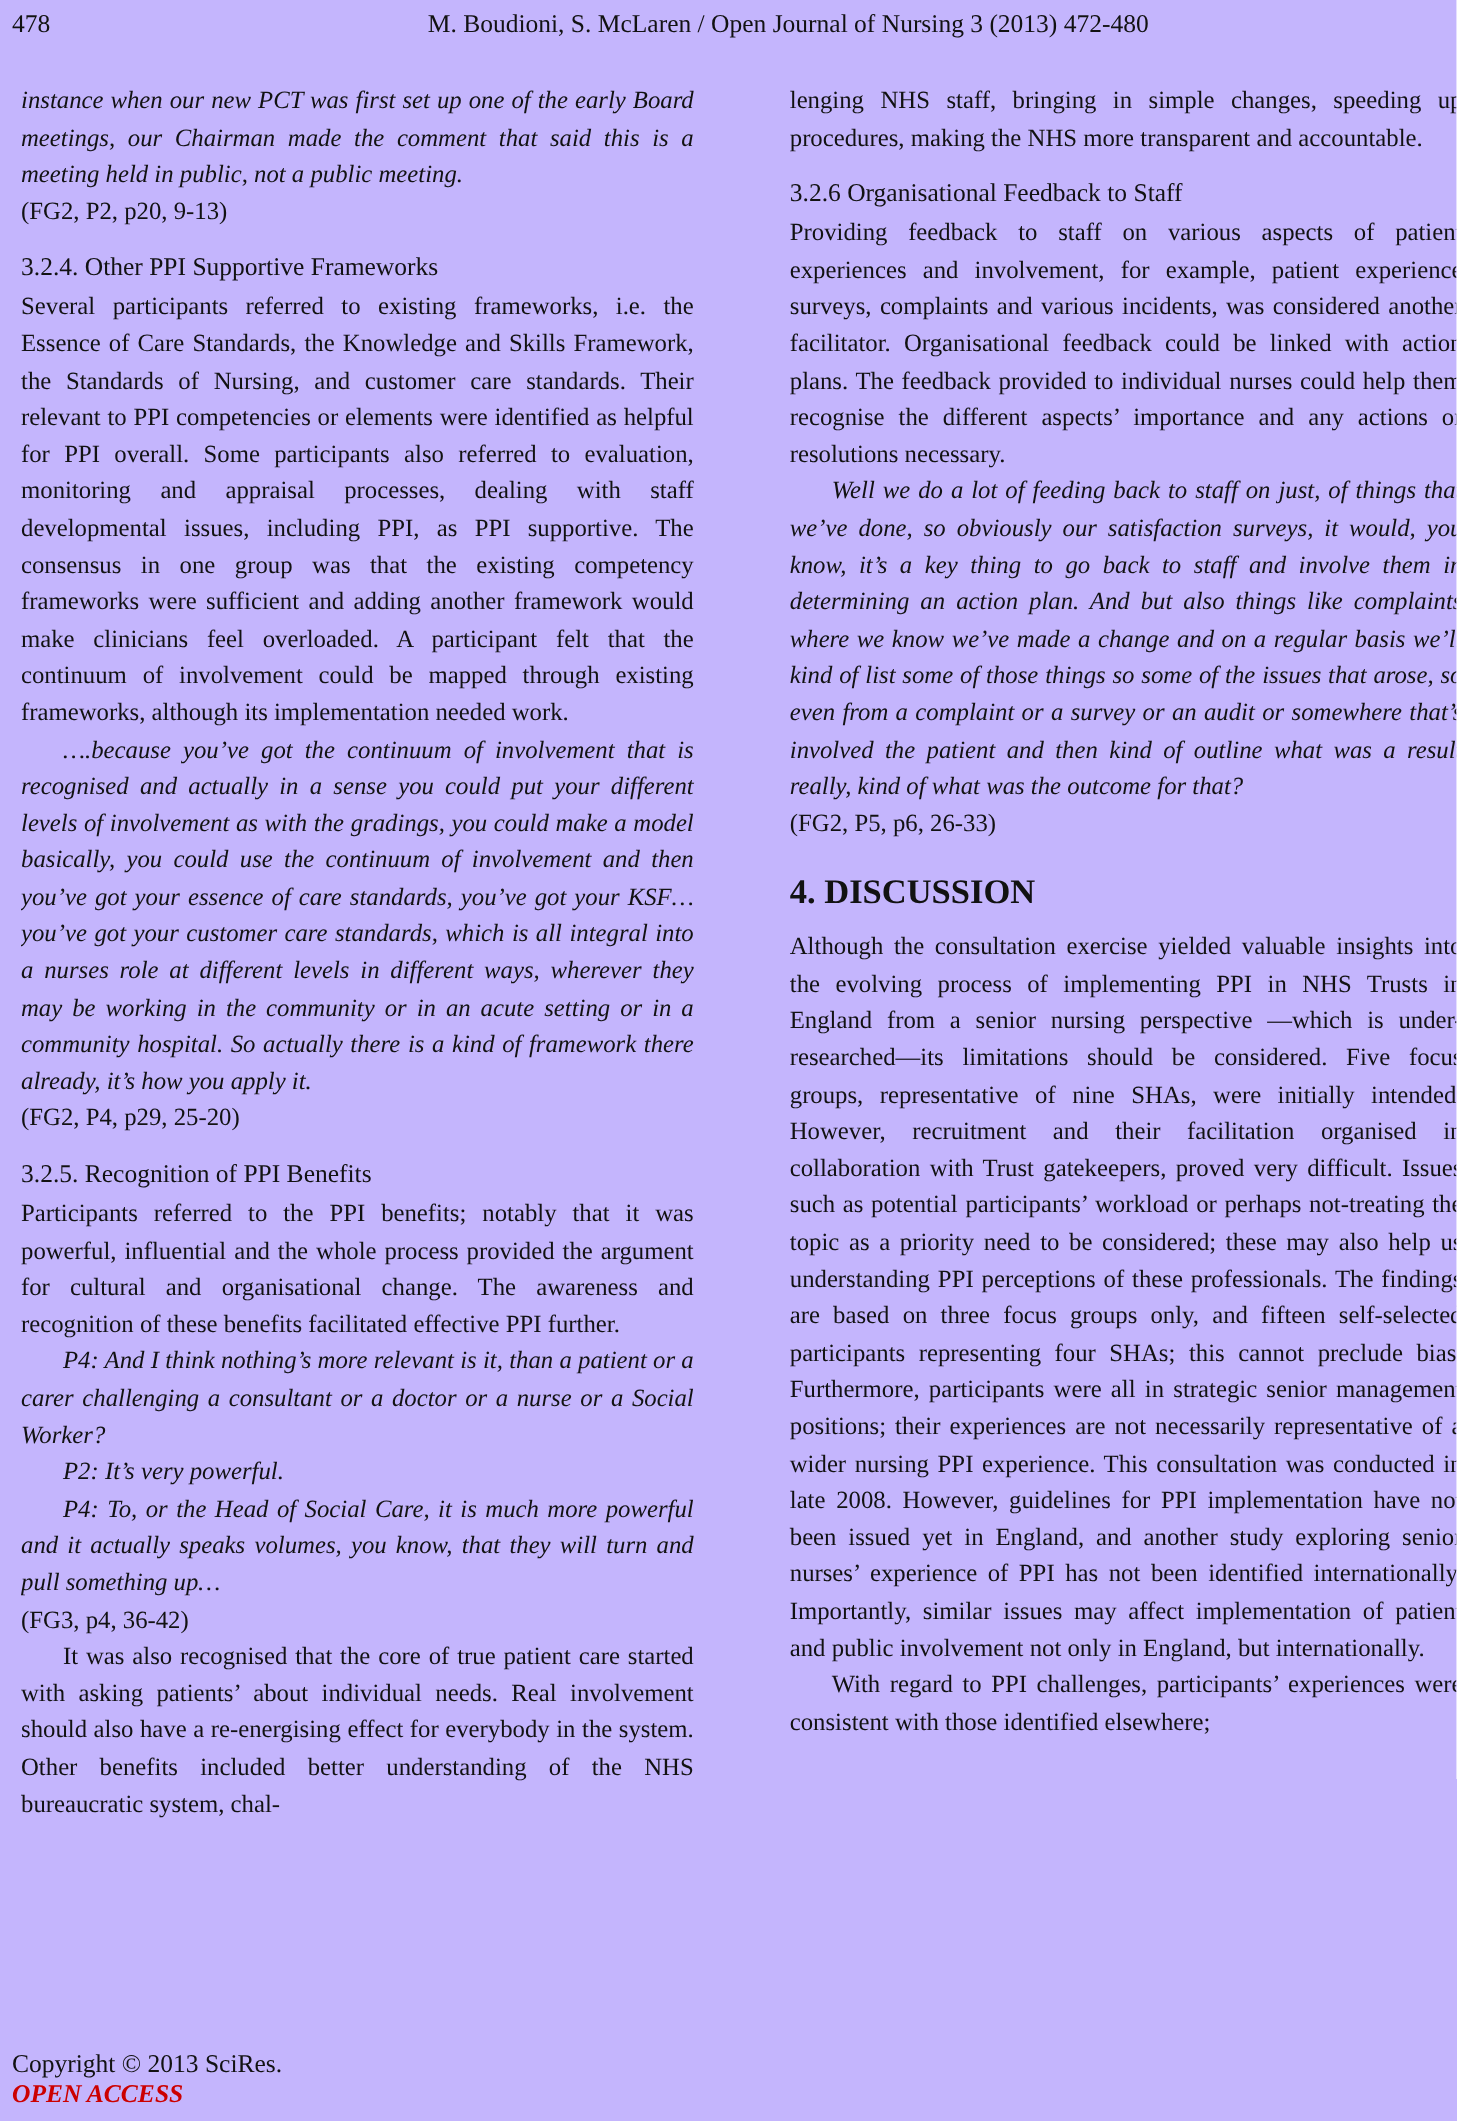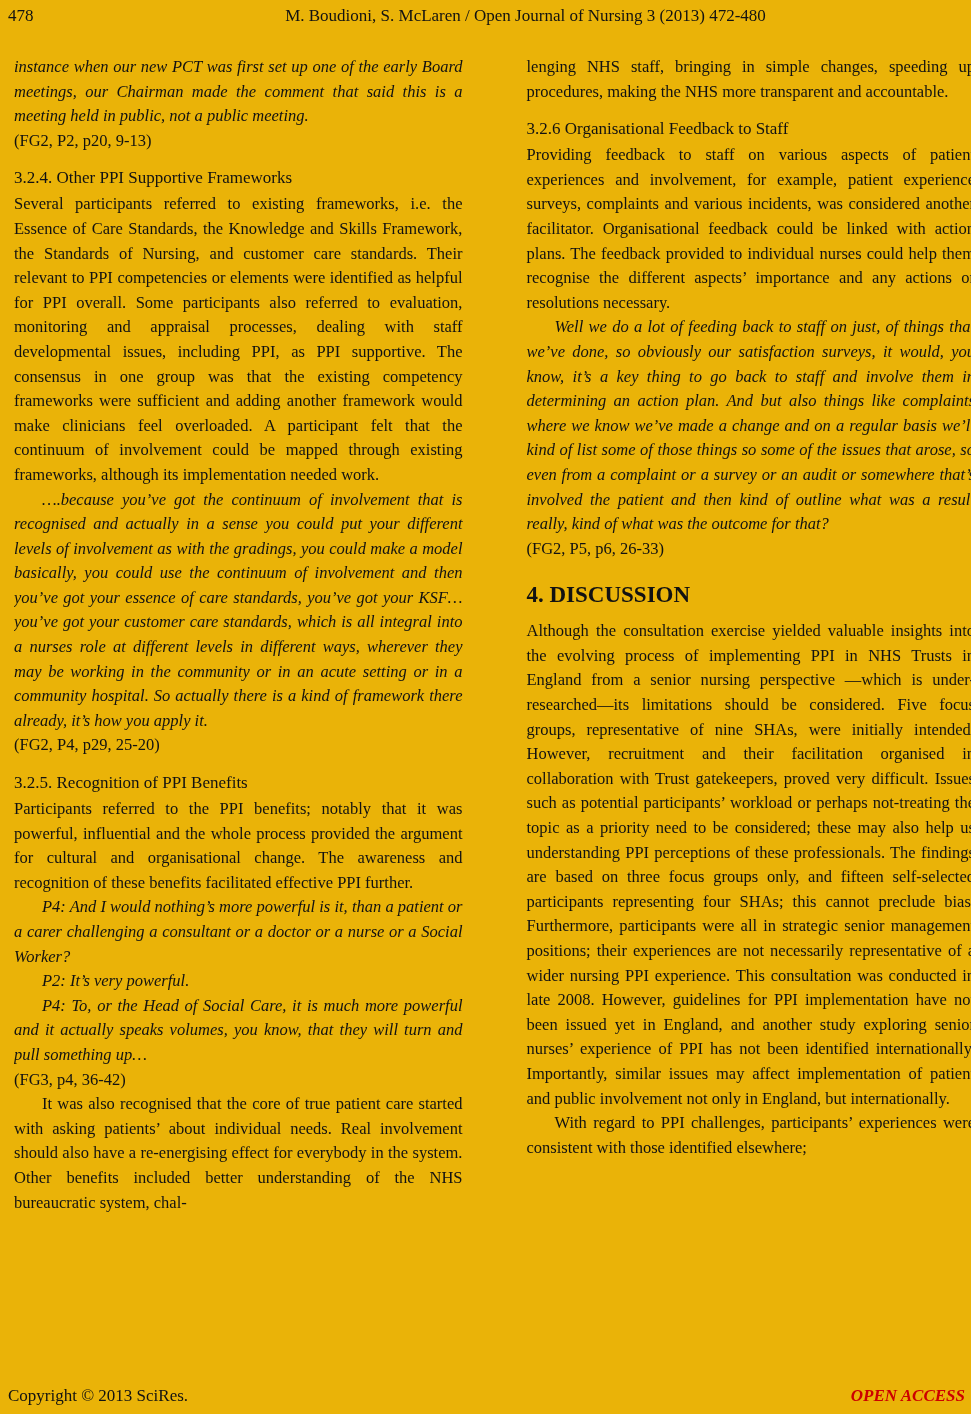--- a/index.html
+++ b/index.html
@@ -1,20 +1,20 @@
 <!DOCTYPE html>
 <html><head>
 <meta charset="utf-8">
 <style>
   html, body { margin: 0; padding: 0; background: #ffffff; }
   .page {
     position: relative;
     width: 971px;
     height: 1414px;
-    background: #eab308;
+    background: #c4b5fd;
     font-family: "Liberation Serif", "DejaVu Serif", serif;
     color: #121212;
     overflow: hidden;
   }
   .running-header {
     position: absolute;
     top: 6px; left: 0;
     width: 100%;
     height: 26px;
     font-size: 17px;
@@ -51,20 +51,21 @@
     line-height: 28px;
     text-align: left;
   }
   .page-footer {
     position: absolute;
     left: 8px; right: 6px; bottom: 8px;
     display: flex;
     justify-content: space-between;
     align-items: baseline;
     font-size: 17px;
+    flex-direction: column;
   }
   .open-access { color: #cc0000; font-weight: bold; font-style: italic; }
 </style>
 </head>
 <body>
 
 <div class="page">
 
   <div class="running-header">
     <span class="page-number">478</span>
@@ -75,21 +76,21 @@
 
     <div class="col">
       <p class="quote">instance when our new PCT was first set up one of the early Board meetings, our Chairman made the comment that said this is a meeting held in public, not a public meeting.</p>
       <p class="citation">(FG2, P2, p20, 9-13)</p>
       <h3 class="subheading">3.2.4. Other PPI Supportive Frameworks</h3>
       <p class="body-para">Several participants referred to existing frameworks, i.e. the Essence of Care Standards, the Knowledge and Skills Framework, the Standards of Nursing, and customer care standards. Their relevant to PPI competencies or elements were identified as helpful for PPI overall. Some participants also referred to evaluation, monitoring and appraisal processes, dealing with staff developmental issues, including PPI, as PPI supportive. The consensus in one group was that the existing competency frameworks were sufficient and adding another framework would make clinicians feel overloaded. A participant felt that the continuum of involvement could be mapped through existing frameworks, although its implementation needed work.</p>
       <p class="quote indent">….because you’ve got the continuum of involvement that is recognised and actually in a sense you could put your different levels of involvement as with the gradings, you could make a model basically, you could use the continuum of involvement and then you’ve got your essence of care standards, you’ve got your KSF… you’ve got your customer care standards, which is all integral into a nurses role at different levels in different ways, wherever they may be working in the community or in an acute setting or in a community hospital. So actually there is a kind of framework there already, it’s how you apply it.</p>
       <p class="citation">(FG2, P4, p29, 25-20)</p>
       <h3 class="subheading">3.2.5. Recognition of PPI Benefits</h3>
       <p class="body-para">Participants referred to the PPI benefits; notably that it was powerful, influential and the whole process provided the argument for cultural and organisational change. The awareness and recognition of these benefits facilitated effective PPI further.</p>
-      <p class="quote indent">P4: And I would nothing’s more powerful is it, than a patient or a carer challenging a consultant or a doctor or a nurse or a Social Worker?</p>
+      <p class="quote indent">P4: And I think nothing’s more relevant is it, than a patient or a carer challenging a consultant or a doctor or a nurse or a Social Worker?</p>
       <p class="quote indent">P2: It’s very powerful.</p>
       <p class="quote indent">P4: To, or the Head of Social Care, it is much more powerful and it actually speaks volumes, you know, that they will turn and pull something up…</p>
       <p class="citation">(FG3, p4, 36-42)</p>
       <p class="body-para indent">It was also recognised that the core of true patient care started with asking patients’ about individual needs. Real involvement should also have a re-energising effect for everybody in the system. Other benefits included better understanding of the NHS bureaucratic system, chal-</p>
     </div>
 
     <div class="col">
       <p class="body-para">lenging NHS staff, bringing in simple changes, speeding up procedures, making the NHS more transparent and accountable.</p>
       <h3 class="subheading">3.2.6 Organisational Feedback to Staff</h3>
       <p class="body-para">Providing feedback to staff on various aspects of patient experiences and involvement, for example, patient experience surveys, complaints and various incidents, was considered another facilitator. Organisational feedback could be linked with action plans. The feedback provided to individual nurses could help them recognise the different aspects’ importance and any actions or resolutions necessary.</p>

